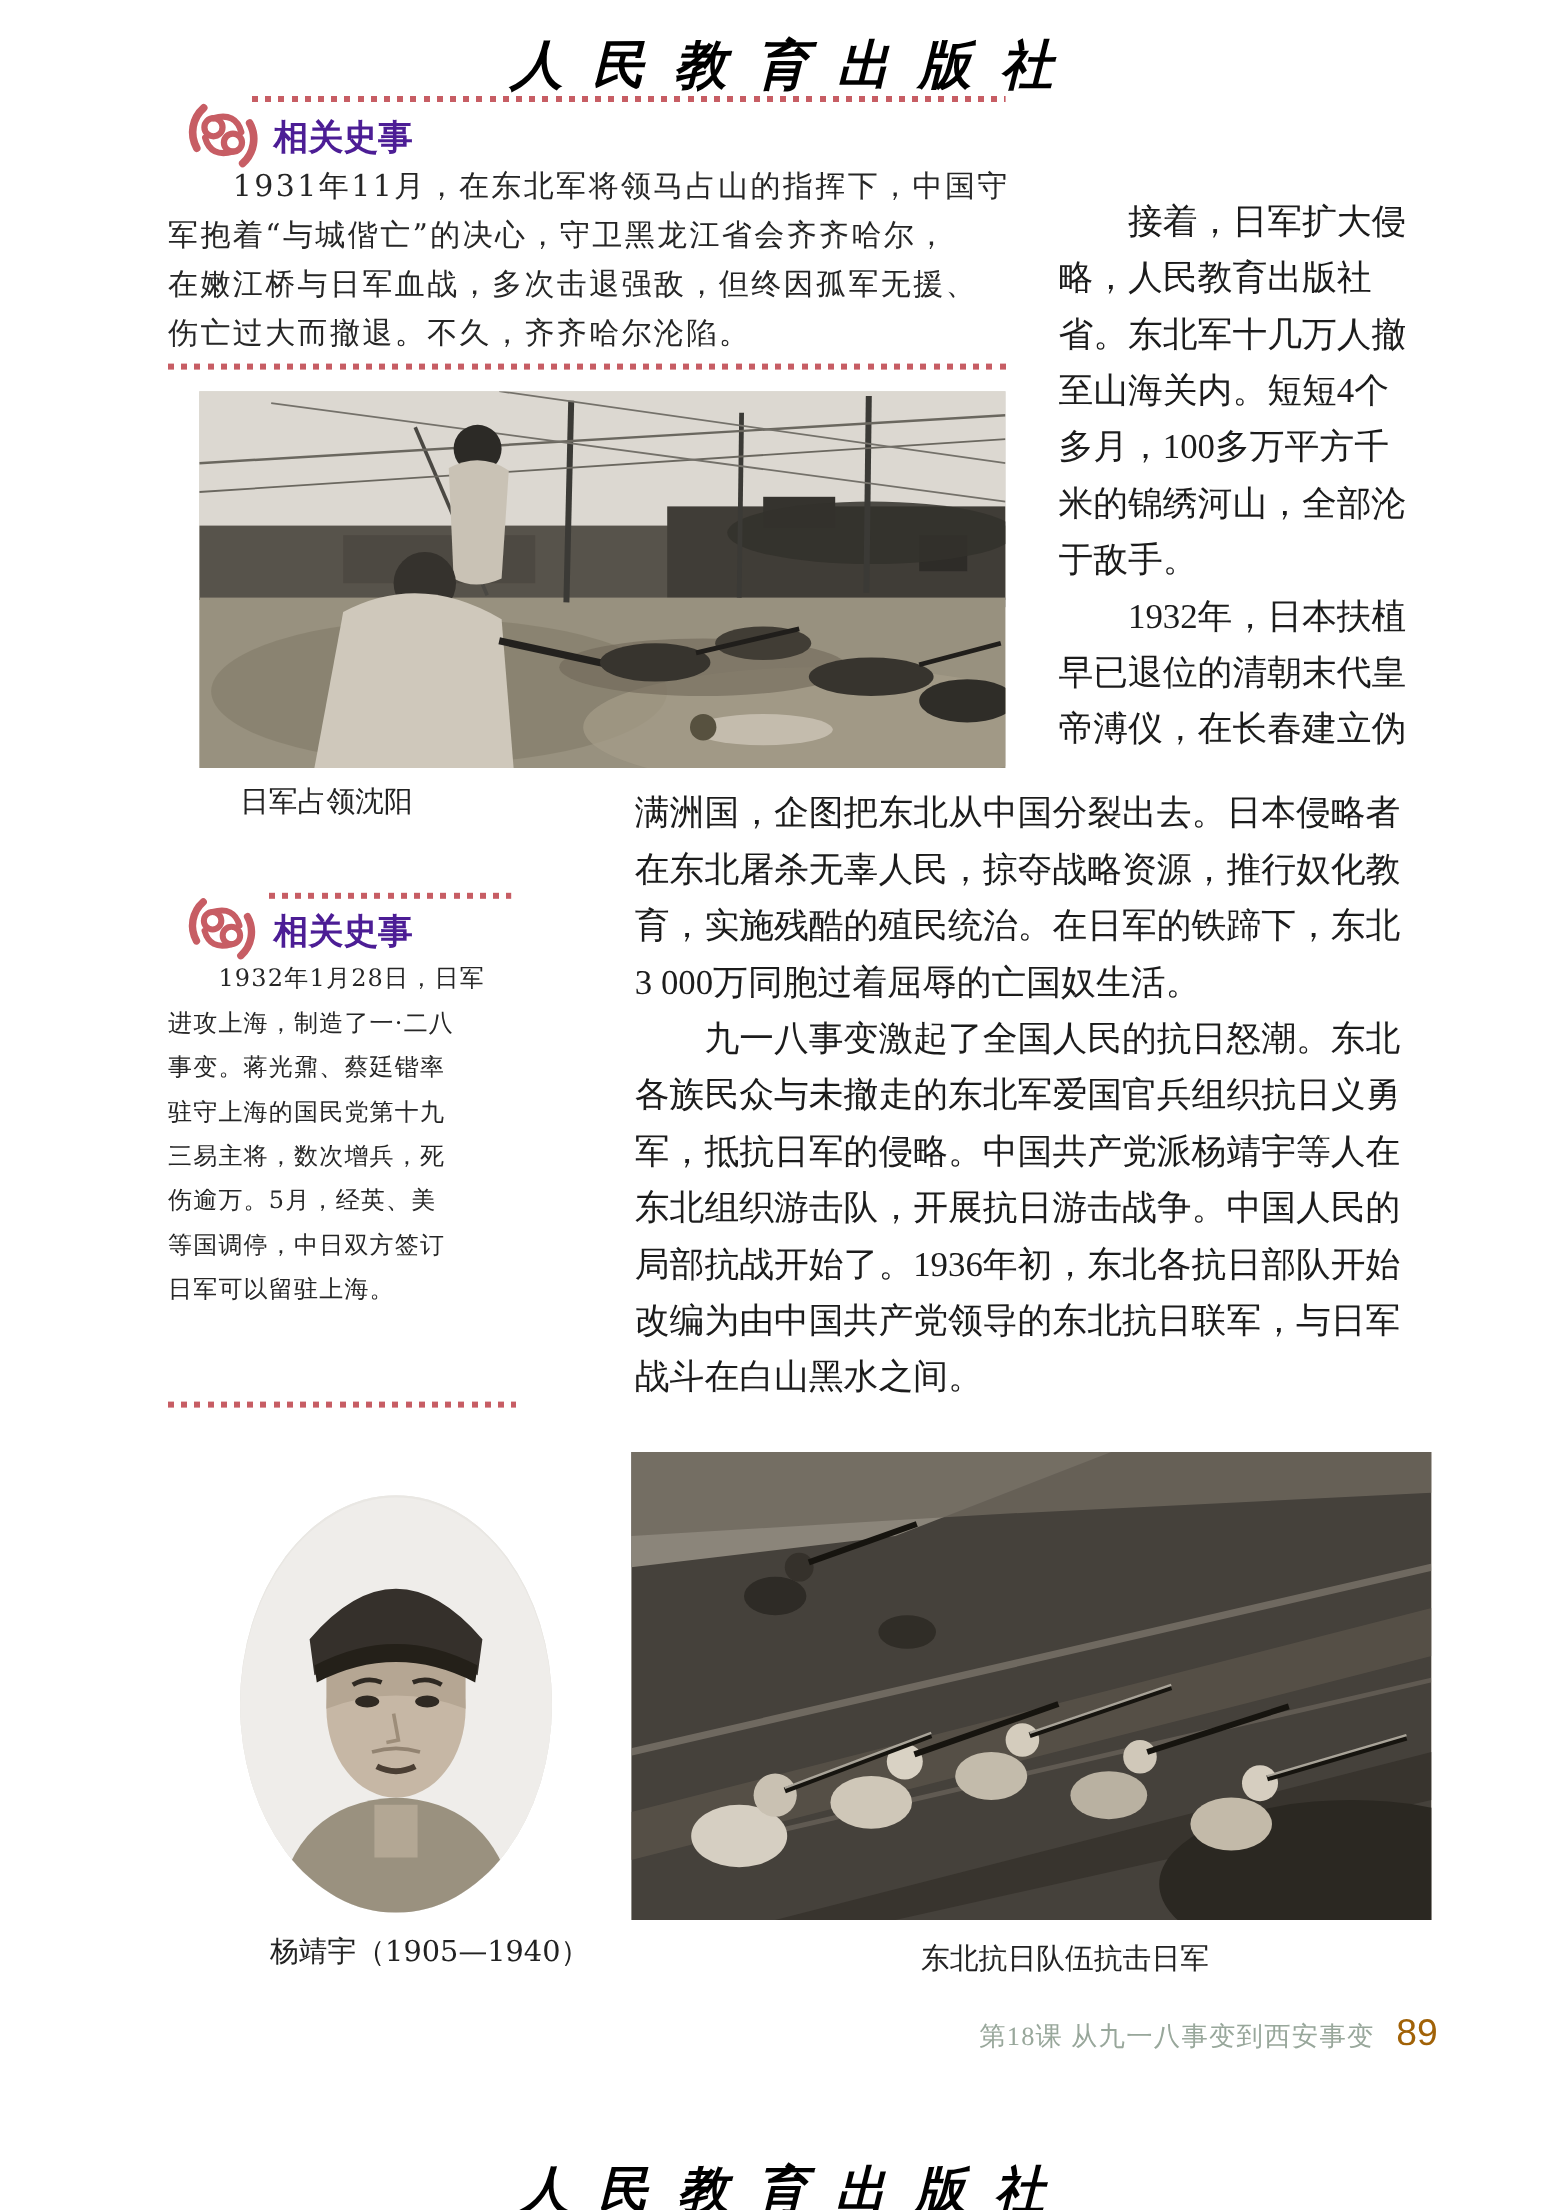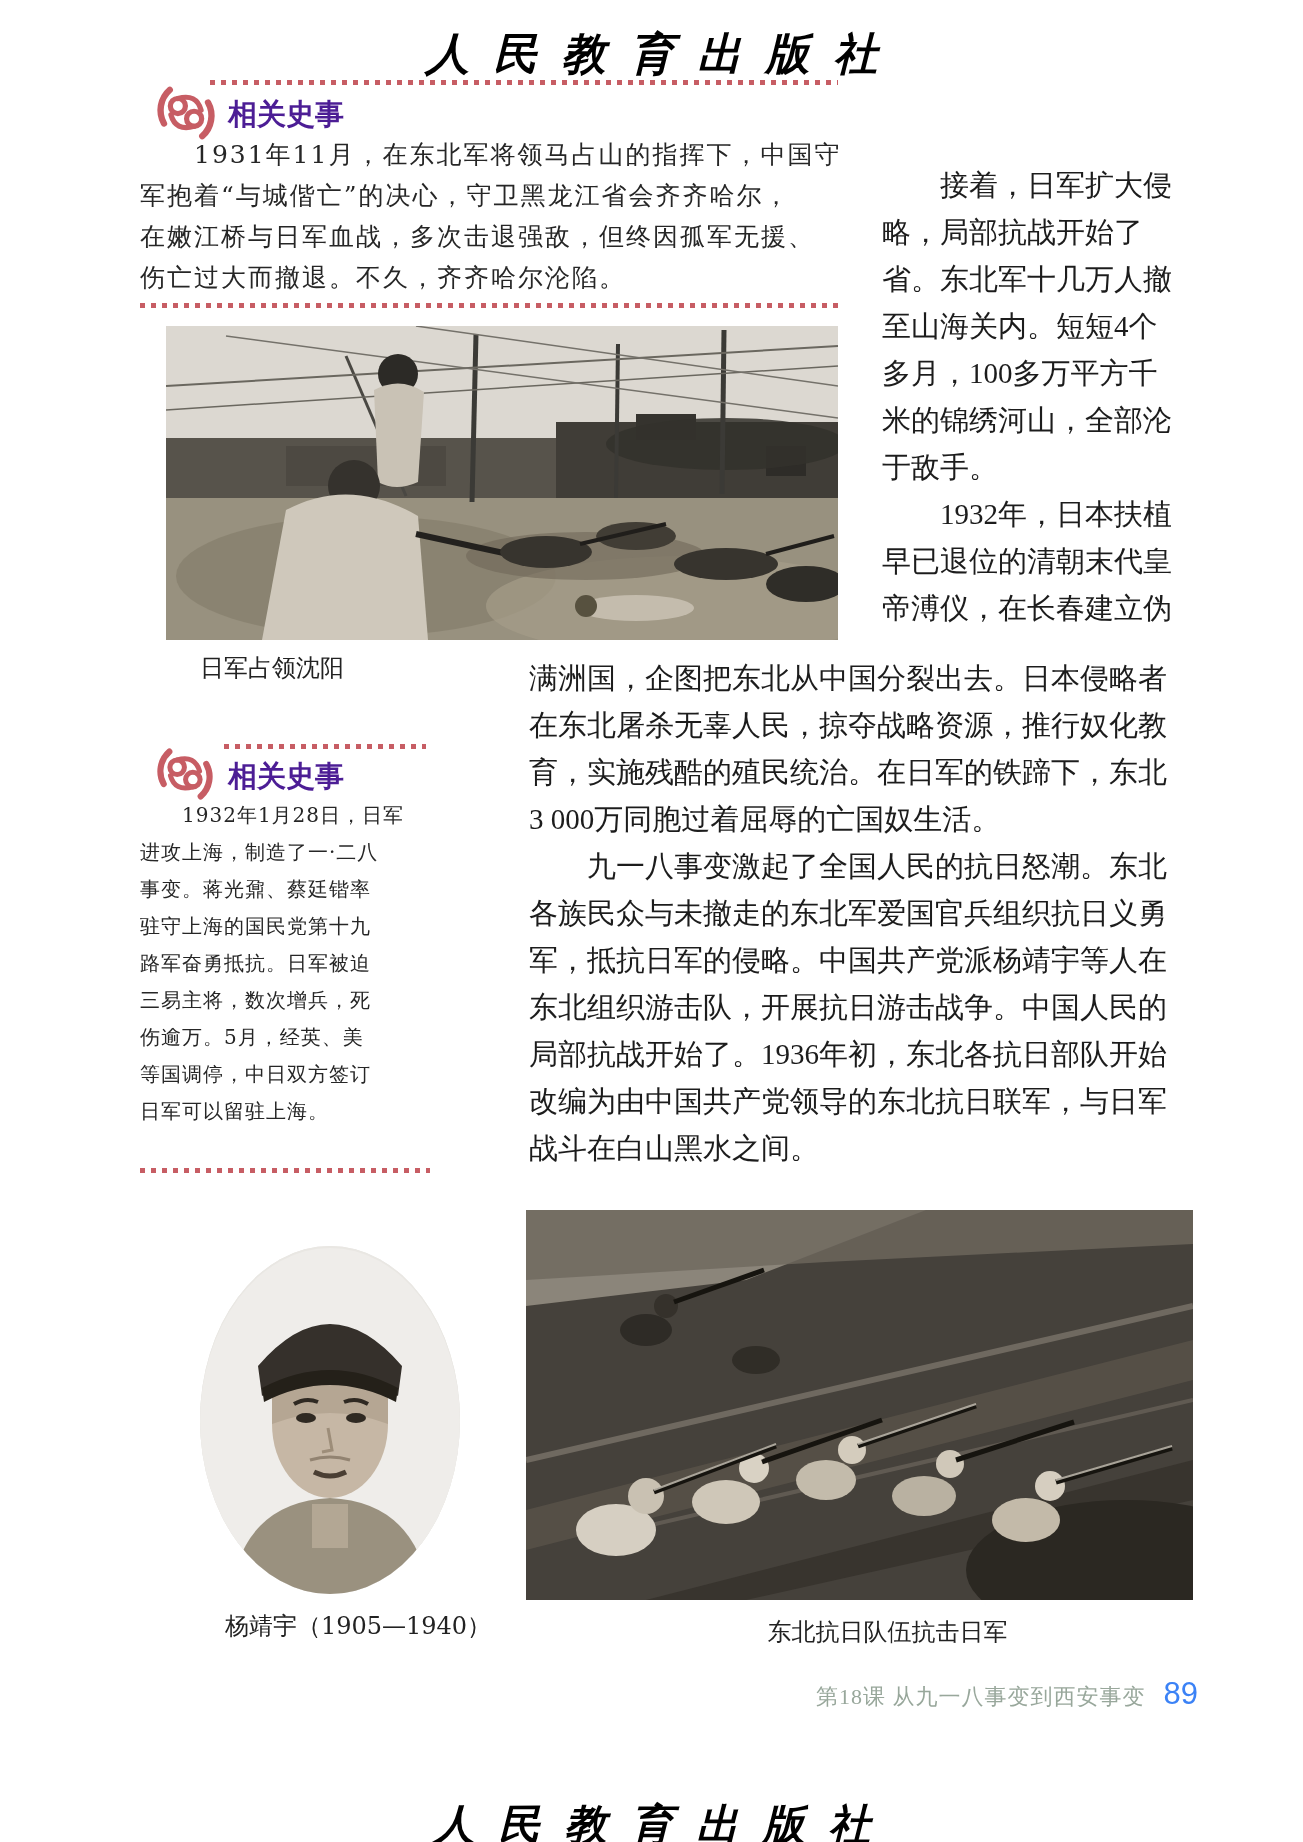--- a/index.html
+++ b/index.html
@@ -45,21 +45,21 @@
 
   .photo-frame { background:#d8d4cd; overflow:hidden; }
   .photo-frame svg { display:block; }
 
   .oval { border-radius:50%; overflow:hidden; background:#e9e7e3; }
 
   .footer { display:flex; align-items:baseline; gap:18px; }
   .footer-lesson { font-family:Liberation Serif, serif; font-size:22px; color:#98a79b;
                    letter-spacing:1px; white-space:nowrap; }
   .footer-page   { font-family:"Liberation Sans","DejaVu Sans",sans-serif;
-                   font-size:31px; color:#3b82f6; }
+                   font-size:31px; color:#a16207; }
 </style>
 </head>
 <body>
 
 <div class="page">
 
   <div class="abs watermark" style="top:10px;">人民教育出版社</div>
 
   <div class="abs dotline" style="left:210px; top:80px; width:628px;"></div>
 
@@ -129,21 +129,21 @@
       <line x1="600" y1="228" x2="668" y2="210" stroke="#201e1b" stroke-width="4"></line>
 
       <ellipse cx="470" cy="282" rx="58" ry="13" fill="#c4bcad"></ellipse>
       <circle cx="420" cy="280" r="11" fill="#57513f"></circle>
     </svg>
   </div>
   <div class="abs caption" style="left:172px; top:652px;">日军占领沈阳</div>
 
   <div class="abs" style="left:882px; top:162px;">
     <div class="body-line">　　接着，日军扩大侵</div>
-    <div class="body-line">略，局部抗战开始了</div>
+    <div class="body-line">略，人民教育出版社</div>
     <div class="body-line">省。东北军十几万人撤</div>
     <div class="body-line">至山海关内。短短4个</div>
     <div class="body-line">多月，100多万平方千</div>
     <div class="body-line">米的锦绣河山，全部沦</div>
     <div class="body-line">于敌手。</div>
     <div class="body-line">　　1932年，日本扶植</div>
     <div class="body-line">早已退位的清朝末代皇</div>
     <div class="body-line">帝溥仪，在长春建立伪</div>
   </div>
 
@@ -176,21 +176,20 @@
     </svg>
   </div>
 
   <div class="abs box-title" style="left:228px; top:757px;">相关史事</div>
 
   <div class="abs kai" style="left:140px; top:797px; width:300px;">
     <div class="box2-line">　　1932年1月28日，日军</div>
     <div class="box2-line">进攻上海，制造了一·二八</div>
     <div class="box2-line">事变。蒋光鼐、蔡廷锴率</div>
     <div class="box2-line">驻守上海的国民党第十九</div>
-    <div class="box2-line">路军奋勇抵抗。日军被迫</div>
     <div class="box2-line">三易主将，数次增兵，死</div>
     <div class="box2-line">伤逾万。5月，经英、美</div>
     <div class="box2-line">等国调停，中日双方签订</div>
     <div class="box2-line">日军可以留驻上海。</div>
   </div>
 
   <div class="abs dotline" style="left:140px; top:1168px; width:290px;"></div>
 
   <div class="abs oval" style="left:200px; top:1246px; width:260px; height:348px;">
     <svg viewBox="0 0 260 348" width="260" height="348">

